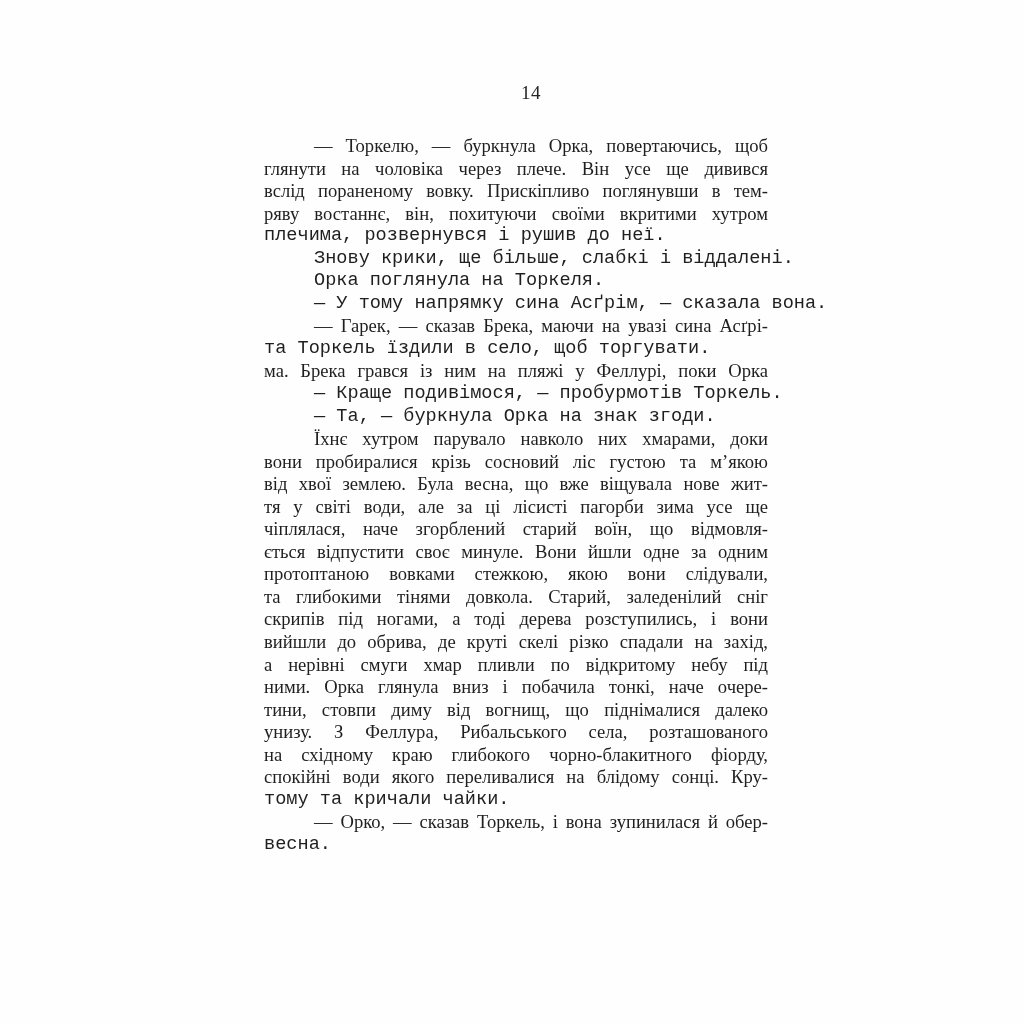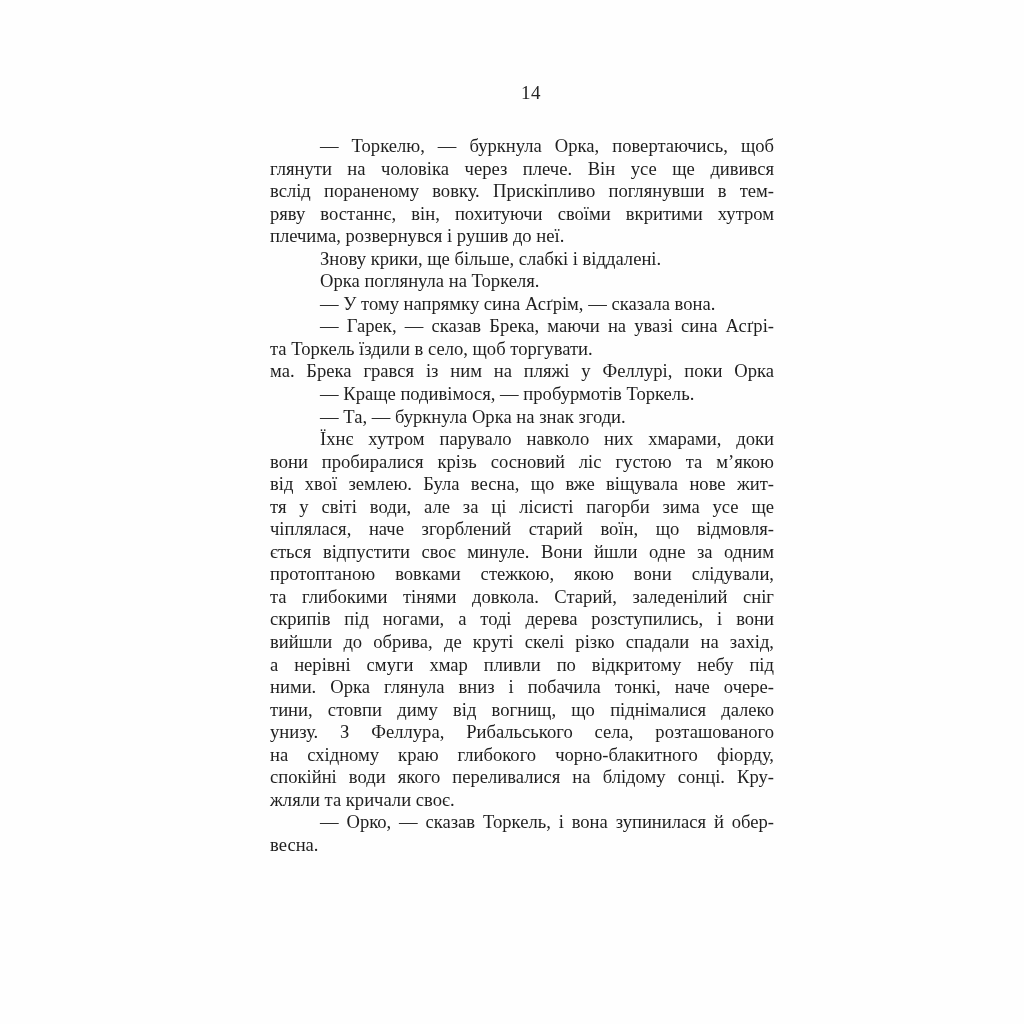--- a/index.html
+++ b/index.html
@@ -22,40 +22,41 @@
     width: 1024px;
     text-align: center;
     font-size: 19px;
     line-height: 22px;
     letter-spacing: 0.5px;
     color: #242424;
   }
   .text-column {
     position: absolute;
     top: 135px;
-    left: 270px;
+    left: 264px;
     width: 504px;
     font-size: 18.6px;
     line-height: 22.55px;
   }
   .para {
     margin: 0;
     padding: 0;
   }
   .line {
     text-align: justify;
     text-align-last: justify;
     white-space: nowrap;
     overflow: visible;
   }
   .line.first {
     text-indent: 50px;
   }
   .line.last {
     text-align-last: left;
+    font-family: Liberation Mono, monospace;
   }
 </style>
 </head>
 <body>
 
 <div class="folio">14</div>
 
 <div class="text-column" id="text-column">
     <div class="para">
       <div class="line first">— Торкелю, — буркнула Орка, повертаючись, щоб</div>
@@ -94,19 +95,19 @@
       <div class="line">протоптаною вовками стежкою, якою вони слідували,</div>
       <div class="line">та глибокими тінями довкола. Старий, заледенілий сніг</div>
       <div class="line">скрипів під ногами, а тоді дерева розступились, і вони</div>
       <div class="line">вийшли до обрива, де круті скелі різко спадали на захід,</div>
       <div class="line">а нерівні смуги хмар пливли по відкритому небу під</div>
       <div class="line">ними. Орка глянула вниз і побачила тонкі, наче очере-</div>
       <div class="line">тини, стовпи диму від вогнищ, що піднімалися далеко</div>
       <div class="line">унизу. З Феллура, Рибальського села, розташованого</div>
       <div class="line">на східному краю глибокого чорно-блакитного фіорду,</div>
       <div class="line">спокійні води якого переливалися на блідому сонці. Кру-</div>
-      <div class="line last">жляли та кричали своє.</div>
+      <div class="line last">тому та кричали чайки.</div>
     </div>
     <div class="para">
       <div class="line first">— Орко, — сказав Торкель, і вона зупинилася й обер-</div>
       <div class="line last">весна.</div>
     </div>
   </div>
 
 </body></html>

